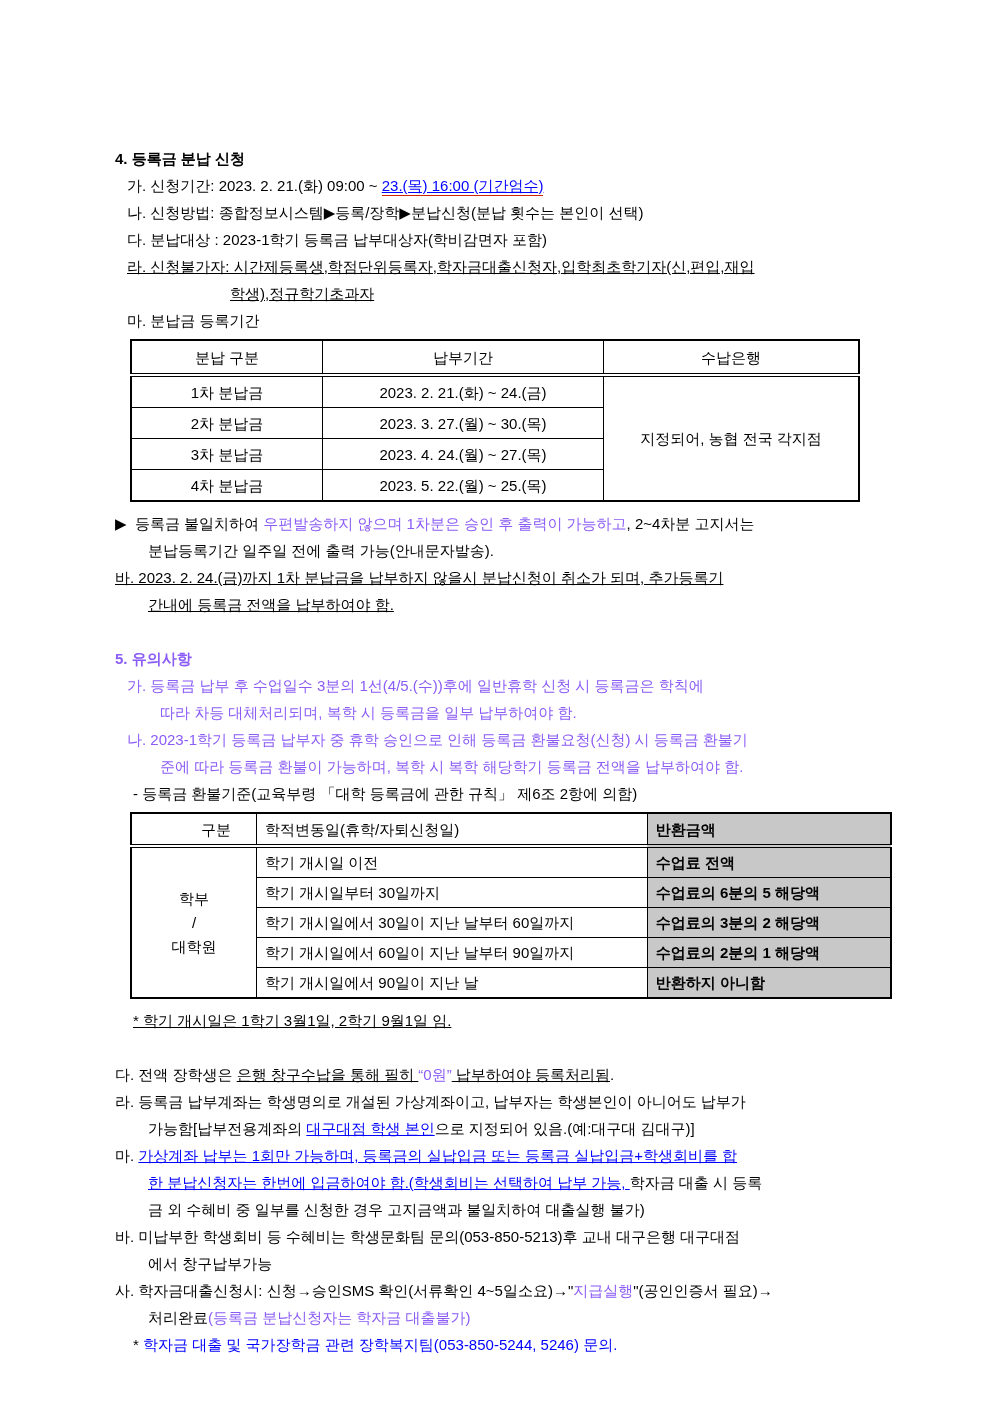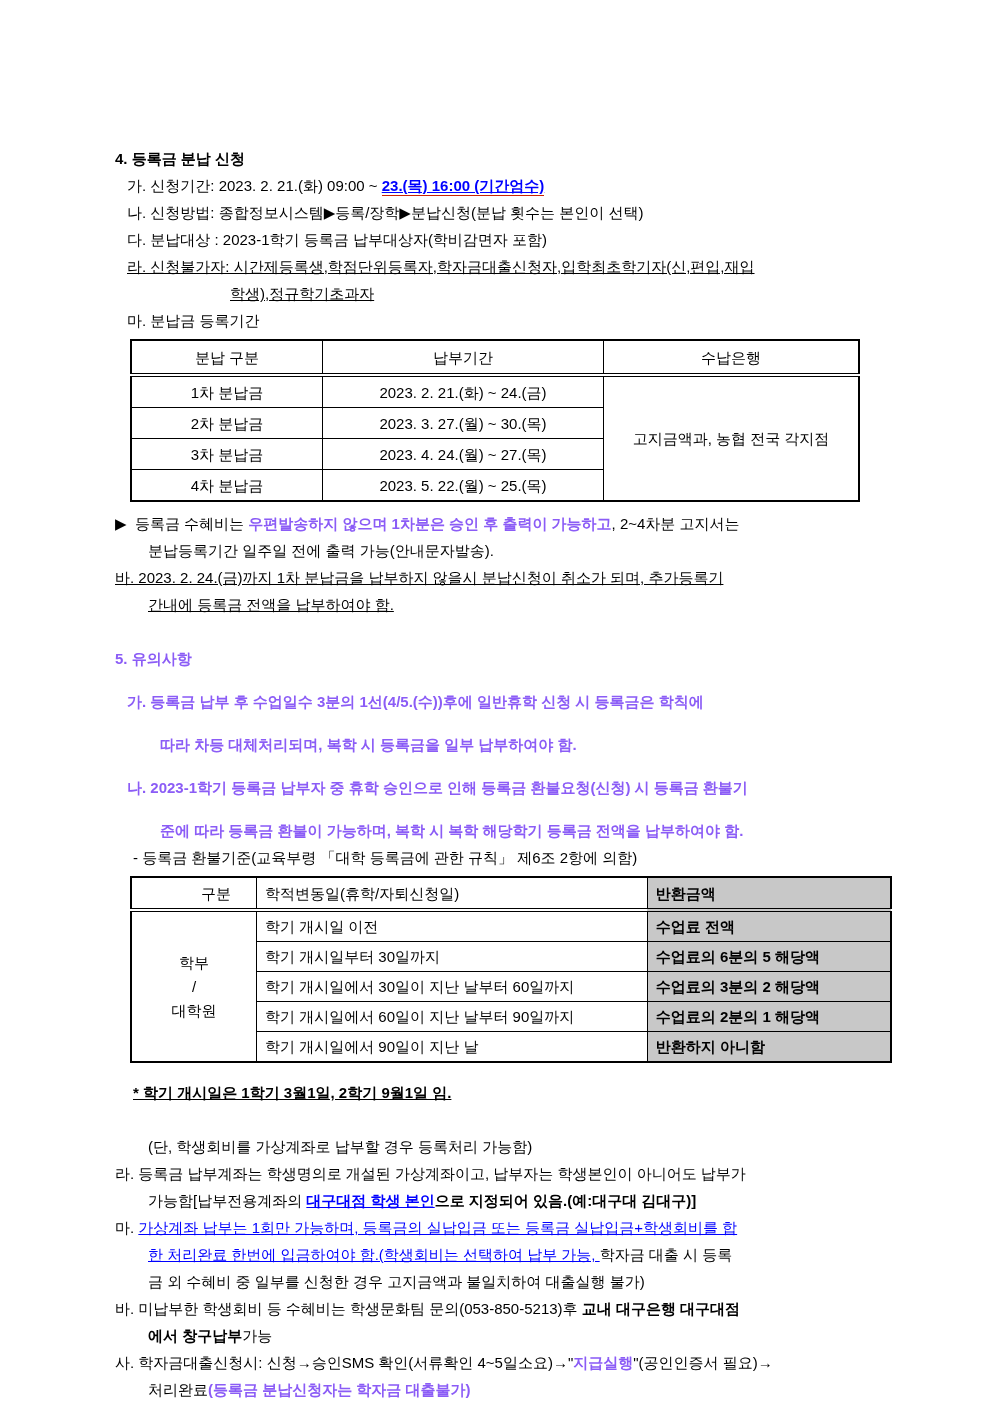--- a/index.html
+++ b/index.html
@@ -7,21 +7,21 @@
     position:relative;
     width:992px; height:1403px;
     background:#ffffff;
     font-family:"Liberation Sans","DejaVu Sans",sans-serif;
     font-size:15px; line-height:27px; color:#000;
     box-sizing:border-box;
     padding:145px 100px 40px 115px;
     overflow:hidden;
   }
   .line { white-space:nowrap; }
-  .b  { font-weight:bold;margin-top:16px; }
+  .b  { font-weight:normal; }
   .red  { color:#8b5cf6; }
   .blue { color:#0000ff; }
   .u  { text-decoration:underline; }
   .u-red { text-decoration:underline; border-bottom:1px solid #cc2200; padding-bottom:1px; }
   .i1 { margin-left:12px; }   
   .i2 { margin-left:45px; }   
   .i3 { margin-left:115px; }  
   .i4 { margin-left:33px; }   
   .i5 { margin-left:18px; }   
   .sec-title { font-weight:bold; }
@@ -62,38 +62,38 @@
       <tr>
         <th class="c1">분납 구분</th>
         <th class="c2">납부기간</th>
         <th class="c3">수납은행</th>
       </tr>
     </thead>
     <tbody>
       <tr>
         <td>1차 분납금</td>
         <td>2023. 2. 21.(화) ~ 24.(금)</td>
-        <td rowspan="4">고지금액과, 농협 전국 각지점</td>
+        <td rowspan="4">지정되어, 농협 전국 각지점</td>
       </tr>
       <tr>
         <td>2차 분납금</td>
         <td>2023. 3. 27.(월) ~ 30.(목)</td>
       </tr>
       <tr>
         <td>3차 분납금</td>
         <td>2023. 4. 24.(월) ~ 27.(목)</td>
       </tr>
       <tr>
         <td>4차 분납금</td>
         <td>2023. 5. 22.(월) ~ 25.(목)</td>
       </tr>
     </tbody>
   </table>
 
-  <div class="line"><span>▶</span>&nbsp;&nbsp;<span>등록금 수혜비는 </span><span class="red b">우편발송하지 않으며 1차분은 승인 후 출력이 가능하고</span><span>, 2~4차분 고지서는</span></div>
+  <div class="line"><span>▶</span>&nbsp;&nbsp;<span>등록금 불일치하여 </span><span class="red b">우편발송하지 않으며 1차분은 승인 후 출력이 가능하고</span><span>, 2~4차분 고지서는</span></div>
   <div class="line i4">분납등록기간 일주일 전에 출력 가능(안내문자발송).</div>
 
   <div class="line u">바. 2023. 2. 24.(금)까지 1차 분납금을 납부하지 않을시 분납신청이 취소가 되며, 추가등록기</div>
   <div class="line i4 u">간내에 등록금 전액을 납부하여야 함.</div>
 
   <div class="gap-m"></div>
 
   <div class="line sec-title red">5. 유의사항</div>
 
   <div class="line i1 red b">가. 등록금 납부 후 수업일수 3분의 1선(4/5.(수))후에 일반휴학 신청 시 등록금은 학칙에</div>
@@ -138,27 +138,27 @@
         <td class="c2">학기 개시일에서 90일이 지난 날</td>
         <td class="c3">반환하지 아니함</td>
       </tr>
     </tbody>
   </table>
 
   <div class="line i5 b u">* 학기 개시일은 1학기 3월1일, 2학기 9월1일 임.</div>
 
   <div class="gap-m"></div>
 
-  <div class="line i4">(단, 학생회비를 가상계좌로 납부할 경우 등록처리 가능함)</div>
+  <div class="line b"><span>다. 전액 장학생은 </span><span class="u">은행 창구수납을 통해 필히 </span><span class="red">“0원”</span><span class="u"> 납부하여야 등록처리됨</span><span>.</span></div>
 
   <div class="line">라. 등록금 납부계좌는 학생명의로 개설된 가상계좌이고, 납부자는 학생본인이 아니어도 납부가</div>
   <div class="line i4"><span>가능함[납부전용계좌의 </span><span class="blue b u">대구대점 학생 본인</span><span class="b">으로 지정되어 있음.(예:대구대 김대구)]</span></div>
 
   <div class="line"><span>마. </span><span class="blue u">가상계좌 납부는 1회만 가능하며, 등록금의 실납입금 또는 등록금 실납입금+학생회비를 합</span></div>
-  <div class="line i4"><span class="blue u">한 처리완료 한번에 입금하여야 함.(학생회비는 선택하여 납부 가능, </span><span>학자금 대출 시 등록</span></div>
+  <div class="line i4"><span class="blue u">한 분납신청자는 한번에 입금하여야 함.(학생회비는 선택하여 납부 가능, </span><span>학자금 대출 시 등록</span></div>
   <div class="line i4">금 외 수혜비 중 일부를 신청한 경우 고지금액과 불일치하여 대출실행 불가)</div>
 
   <div class="line"><span>바. 미납부한 학생회비 등 수혜비는 학생문화팀 문의(053-850-5213)후 </span><span class="b">교내 대구은행 대구대점</span></div>
   <div class="line i4"><span class="b">에서 창구납부</span><span>가능</span></div>
 
   <div class="line"><span>사. 학자금대출신청시: 신청→승인SMS 확인(서류확인 4~5일소요)→"</span><span class="red b">지급실행</span><span>"(공인인증서 필요)→</span></div>
   <div class="line i4"><span>처리완료</span><span class="red b">(등록금 분납신청자는 학자금 대출불가)</span></div>
 
   <div class="line i5"><span>* </span><span class="blue">학자금 대출 및 국가장학금 관련 장학복지팀(053-850-5244, 5246) 문의.</span></div>
 

